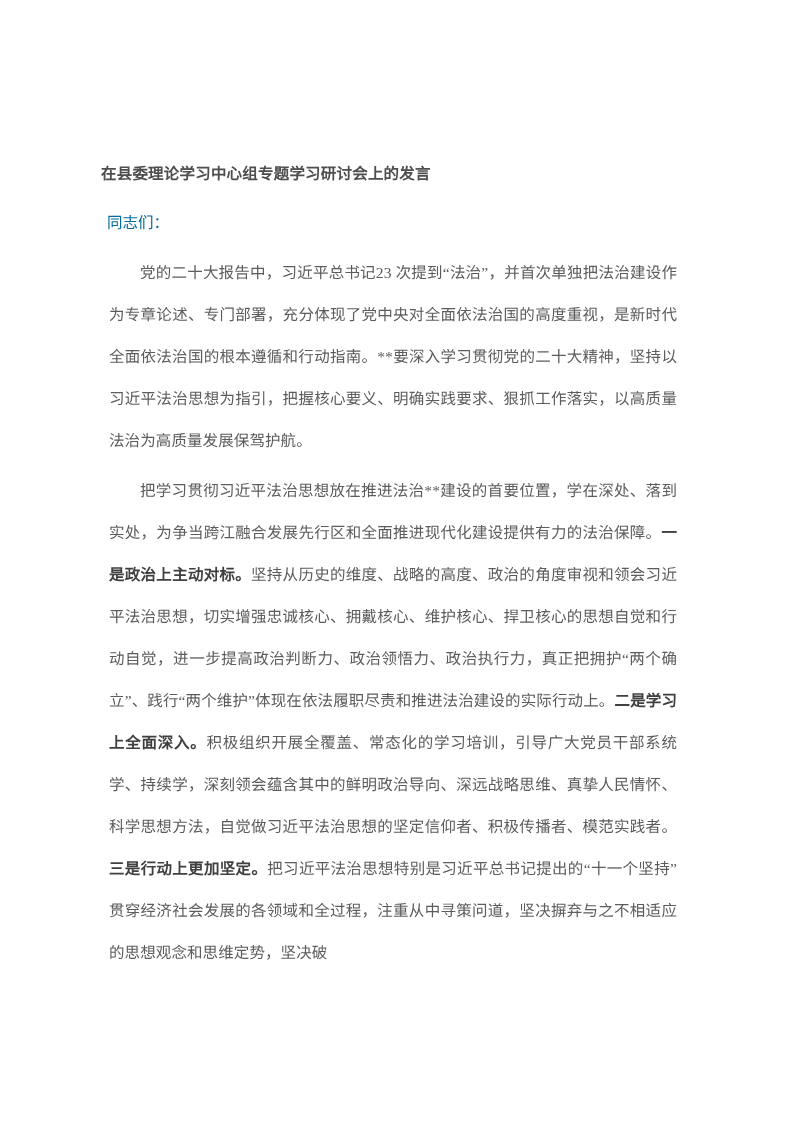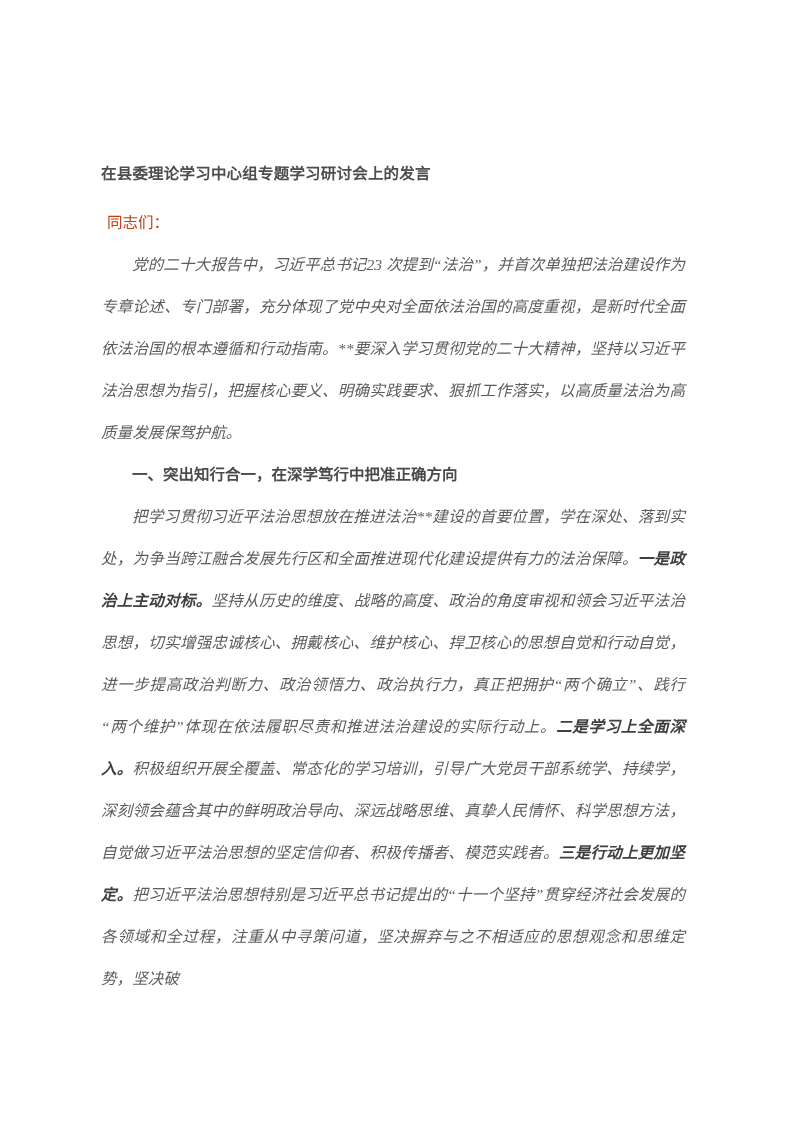--- a/index.html
+++ b/index.html
@@ -42,35 +42,34 @@
     letter-spacing: 0.2px;
     margin: 0 0 0 0;
     text-align: left;
     white-space: nowrap;
     font-family: Liberation Mono, monospace;
   }
 
   .salutation {
     font-size: 15.5px;
     line-height: 42px;
-    color: #c2410c;
+    color: #0369a1;
     margin: 12px 0 0 0;
     text-indent: 6px;
   }
 
   .para {
     font-size: 15.5px;
     line-height: 42px;
     color: #5c5c5c;
-    margin: 0;
+    margin: 8px;
     text-indent: 2em;
     text-align: justify;
     text-justify: inter-ideograph;
     letter-spacing: 0.1px;
-    font-style: italic;
   }
 
   .section-heading {
     font-size: 15.5px;
     line-height: 42px;
     font-weight: bold;
     color: #4a4a4a;
     margin: 0;
     text-indent: 2em;
     text-align: left;
@@ -86,18 +85,17 @@
 
 <div class="page">
   <div class="doc-body">
 
     <h1 class="doc-title">在县委理论学习中心组专题学习研讨会上的发言</h1>
 
     <p class="salutation">同志们：</p>
 
     <p class="para">党的二十大报告中，习近平总书记23 次提到“法治”，并首次单独把法治建设作为专章论述、专门部署，充分体现了党中央对全面依法治国的高度重视，是新时代全面依法治国的根本遵循和行动指南。**要深入学习贯彻党的二十大精神，坚持以习近平法治思想为指引，把握核心要义、明确实践要求、狠抓工作落实，以高质量法治为高质量发展保驾护航。</p>
 
-    <p class="section-heading">一、突出知行合一，在深学笃行中把准正确方向</p>
 
     <p class="para"><span>把学习贯彻习近平法治思想放在推进法治**建设的首要位置，学在深处、落到实处，为争当跨江融合发展先行区和全面推进现代化建设提供有力的法治保障。</span><span class="lead">一是政治上主动对标。</span><span>坚持从历史的维度、战略的高度、政治的角度审视和领会习近平法治思想，切实增强忠诚核心、拥戴核心、维护核心、捍卫核心的思想自觉和行动自觉，进一步提高政治判断力、政治领悟力、政治执行力，真正把拥护“两个确立”、践行“两个维护”体现在依法履职尽责和推进法治建设的实际行动上。</span><span class="lead">二是学习上全面深入。</span><span>积极组织开展全覆盖、常态化的学习培训，引导广大党员干部系统学、持续学，深刻领会蕴含其中的鲜明政治导向、深远战略思维、真挚人民情怀、科学思想方法，自觉做习近平法治思想的坚定信仰者、积极传播者、模范实践者。</span><span class="lead">三是行动上更加坚定。</span><span>把习近平法治思想特别是习近平总书记提出的“十一个坚持”贯穿经济社会发展的各领域和全过程，注重从中寻策问道，坚决摒弃与之不相适应的思想观念和思维定势，坚决破</span></p>
 
   </div>
 </div>
 
 </body></html>

